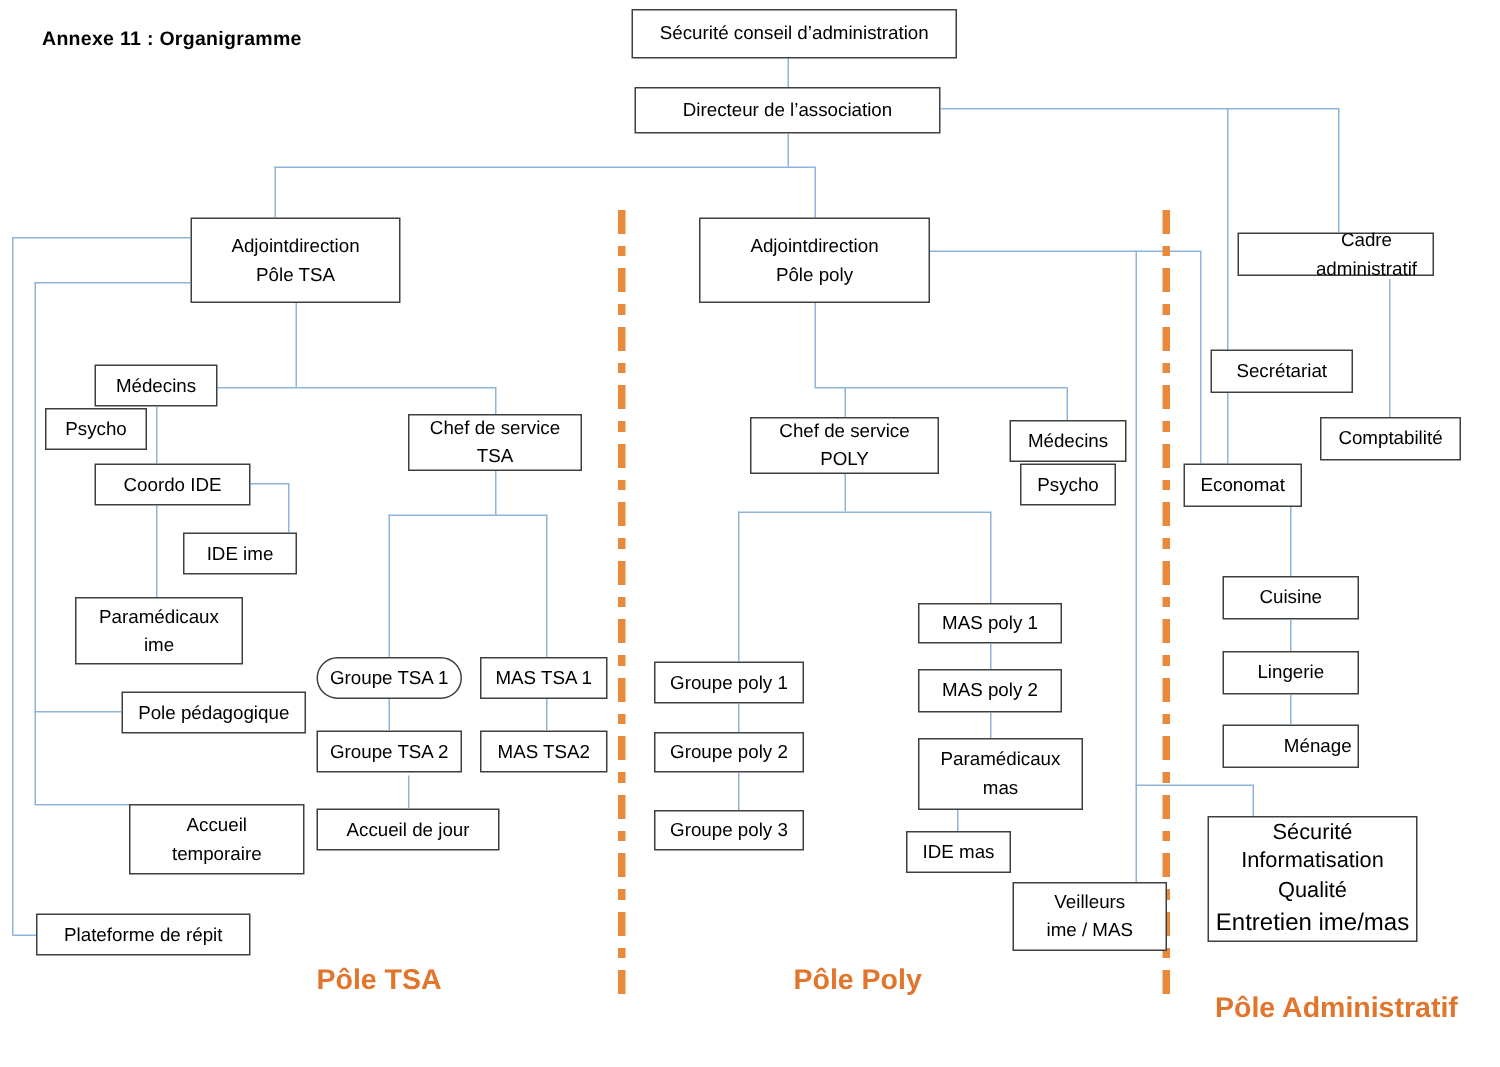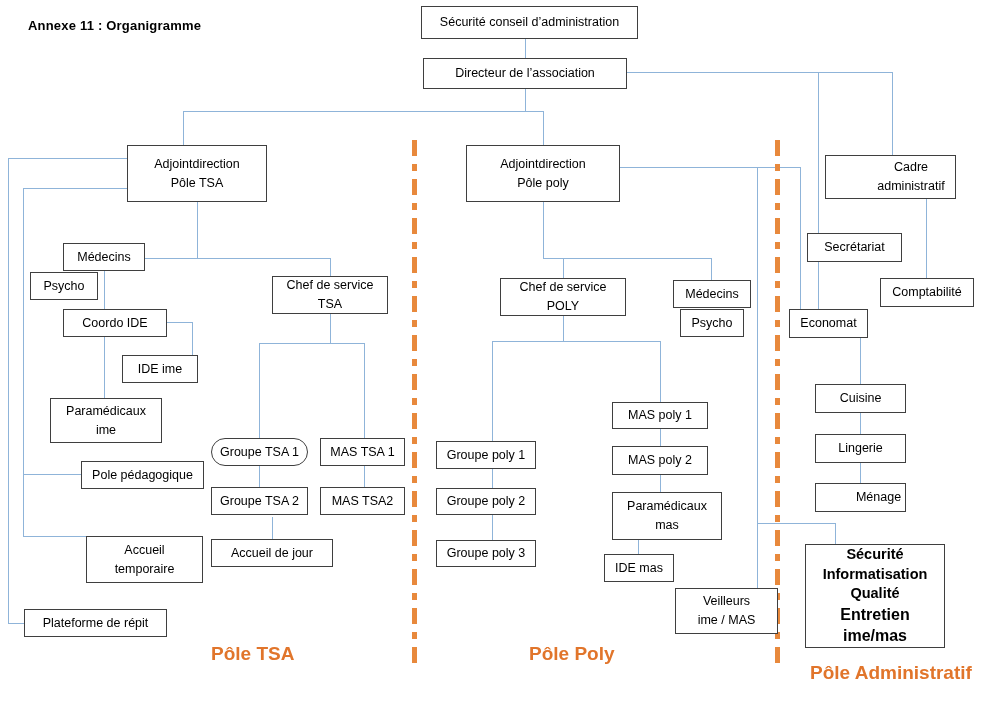--- a/index.html
+++ b/index.html
@@ -242,42 +242,42 @@
   </div>
 
   <div class="h" style="left:818px;top:233px;width:0px;"></div>
 
   <div class="v" style="left:926px;top:186px;height:92px;"></div>
 
   <div class="v" style="left:860px;top:338px;height:46px;"></div>
   <div class="v" style="left:860px;top:413px;height:21px;"></div>
   <div class="v" style="left:860px;top:463px;height:20px;"></div>
 
-  <div class="node" style="left:825px;top:155px;width:131px;height:44px;padding-left:44px;">
+  <div class="node" style="left:825px;top:155px;width:131px;height:29px;padding-left:44px;">
     <span class="ln">Cadre administratif</span>
   </div>
   <div class="node" style="left:807px;top:233px;width:95px;height:29px;">
     <span class="ln">Secrétariat</span>
   </div>
   <div class="node" style="left:880px;top:278px;width:94px;height:29px;">
     <span class="ln">Comptabilité</span>
   </div>
   <div class="node" style="left:789px;top:309px;width:79px;height:29px;">
     <span class="ln">Economat</span>
   </div>
   <div class="node" style="left:815px;top:384px;width:91px;height:29px;">
     <span class="ln">Cuisine</span>
   </div>
   <div class="node" style="left:815px;top:434px;width:91px;height:29px;">
     <span class="ln">Lingerie</span>
   </div>
   <div class="node" style="left:815px;top:483px;width:91px;height:29px;padding-left:39px;">
     <span class="ln">Ménage</span>
   </div>
-  <div class="node" style="left:805px;top:544px;width:140px;height:104px;font-size:14.5px;line-height:1.35;font-weight:bold;">
+  <div class="node" style="left:805px;top:544px;width:140px;height:84px;font-size:14.5px;line-height:1.35;">
     <span class="ln">Sécurité</span>
     <span class="ln">Informatisation</span>
     <span class="ln">Qualité</span>
     <span class="ln small">Entretien ime/mas</span>
   </div>
 
   <div class="pole-label" style="left:211px;top:643px;">Pôle TSA</div>
   <div class="pole-label" style="left:529px;top:643px;">Pôle Poly</div>
   <div class="pole-label" style="left:810px;top:646px;margin-top:16px;">Pôle Administratif</div>
 

